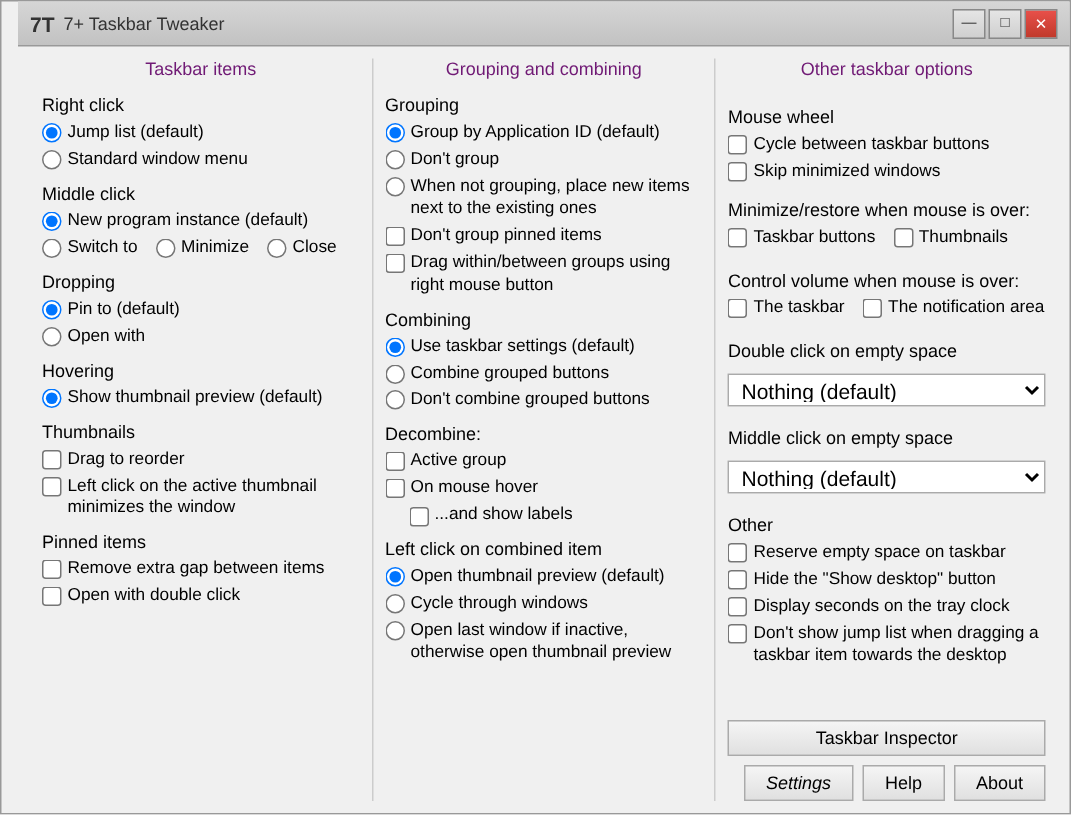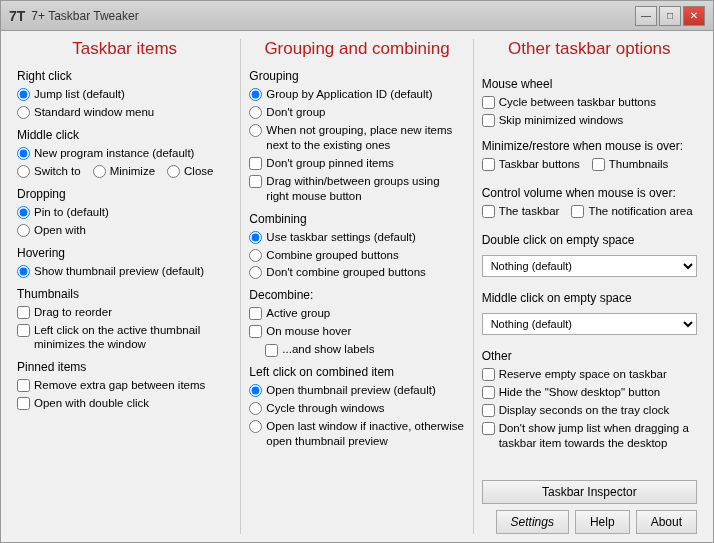--- a/index.html
+++ b/index.html
@@ -14,20 +14,21 @@
       height: 543px;
       overflow: hidden;
     }
     .window {
       width: 714px;
       height: 543px;
       background: #f0f0f0;
       border: 1px solid #999;
       display: flex;
       flex-direction: column;
+      padding-left: 11px;
     }
     .title-bar {
       background: linear-gradient(to bottom, #d6d6d6, #c2c2c2);
       height: 30px;
       display: flex;
       align-items: center;
       padding: 0 8px;
       border-bottom: 1px solid #999;
       justify-content: space-between;
     }
@@ -74,22 +75,22 @@
     .column {
       flex: 1;
       padding: 0 8px;
       border-right: 1px solid #ccc;
     }
     .column:last-child {
       border-right: none;
     }
     .col-header {
       text-align: center;
-      font-size: 17px;
-      color: #b91c1c;
+      font-size: 12px;
+      color: #701a75;
       margin-bottom: 8px;
       padding-bottom: 2px;
     }
     .section-title {
       font-weight: normal;
       font-size: 12px;
       margin-top: 8px;
       margin-bottom: 4px;
       color: #000;
     }
@@ -118,21 +119,21 @@
       display: flex;
       flex-direction: column;
     }
     .right-footer {
       margin-top: auto;
     }
     select {
       width: 100%;
       padding: 2px 4px;
       margin: 4px 0 6px 0;
-      font-size: 11px;
+      font-size: 14px;
       border: 1px solid #aaa;
       background: white;
       height: 22px;
     }
     .indented {
       padding-left: 16px;
       align-items: center;
     }
   </style>
 </head>

